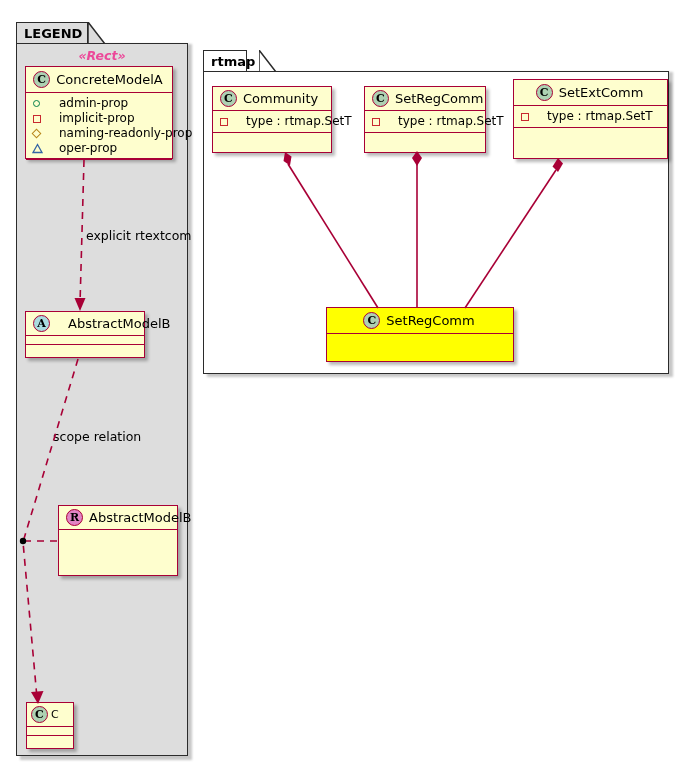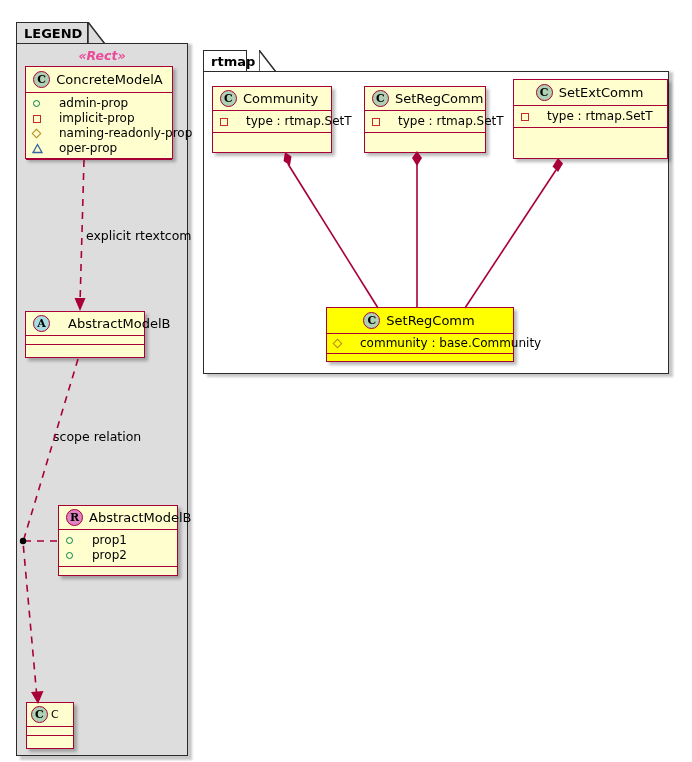--- a/index.html
+++ b/index.html
@@ -155,30 +155,20 @@
     </div>
     <div class="sect empty"></div>
     <div class="sect empty"></div>
   </div>
 
   <div class="cls" style="left:58px;top:497px;width:120px;height:71px;">
     <div class="hdr" style="padding:3px 7px;">
       <span class="cicon r">R</span>
       <span class="name">AbstractModelB</span>
     </div>
-    <div class="sect">
-      <div class="attr">
-        <span class="mk circle"></span>
-        <span>prop1</span>
-      </div>
-      <div class="attr">
-        <span class="mk circle"></span>
-        <span>prop2</span>
-      </div>
-    </div>
     <div class="sect empty"></div>
   </div>
 
   <div class="cls" style="left:26px;top:694px;width:48px;height:47px;">
     <div class="hdr" style="padding:3px 4px;gap:3px;">
       <span class="cicon c">C</span>
       <span class="name" style="font-size:11px;">C</span>
     </div>
     <div class="sect empty"></div>
     <div class="sect empty"></div>
@@ -239,26 +229,20 @@
       </div>
     </div>
     <div class="sect empty"></div>
   </div>
 
   <div class="cls hl" style="left:326px;top:299px;width:188px;height:55px;">
     <div class="hdr" style="justify-content:center;">
       <span class="cicon c">C</span>
       <span class="name">SetRegComm</span>
     </div>
-    <div class="sect" style="padding:2px 6px;">
-      <div class="attr">
-        <span class="mk diamond"></span>
-        <span>community : base.Community</span>
-      </div>
-    </div>
     <div class="sect empty" style="height:7px;"></div>
   </div>
 
   <svg class="wires" viewBox="0 0 692 762">
 
     <g>
       <path d="M 84 152 L 80 296" stroke="#A80036" stroke-width="1.6" fill="none" stroke-dasharray="7,6"></path>
       <polygon points="80,303 74.5,290 85.5,290" fill="#A80036"></polygon>
     </g>
 

